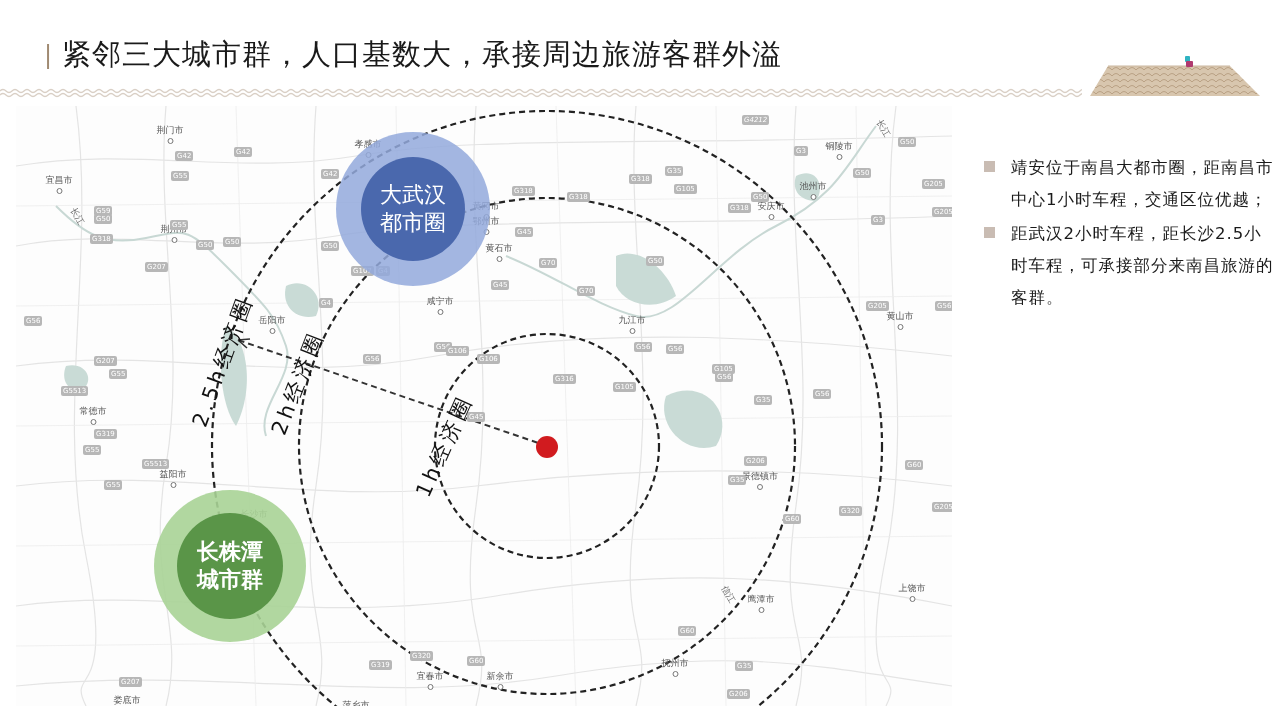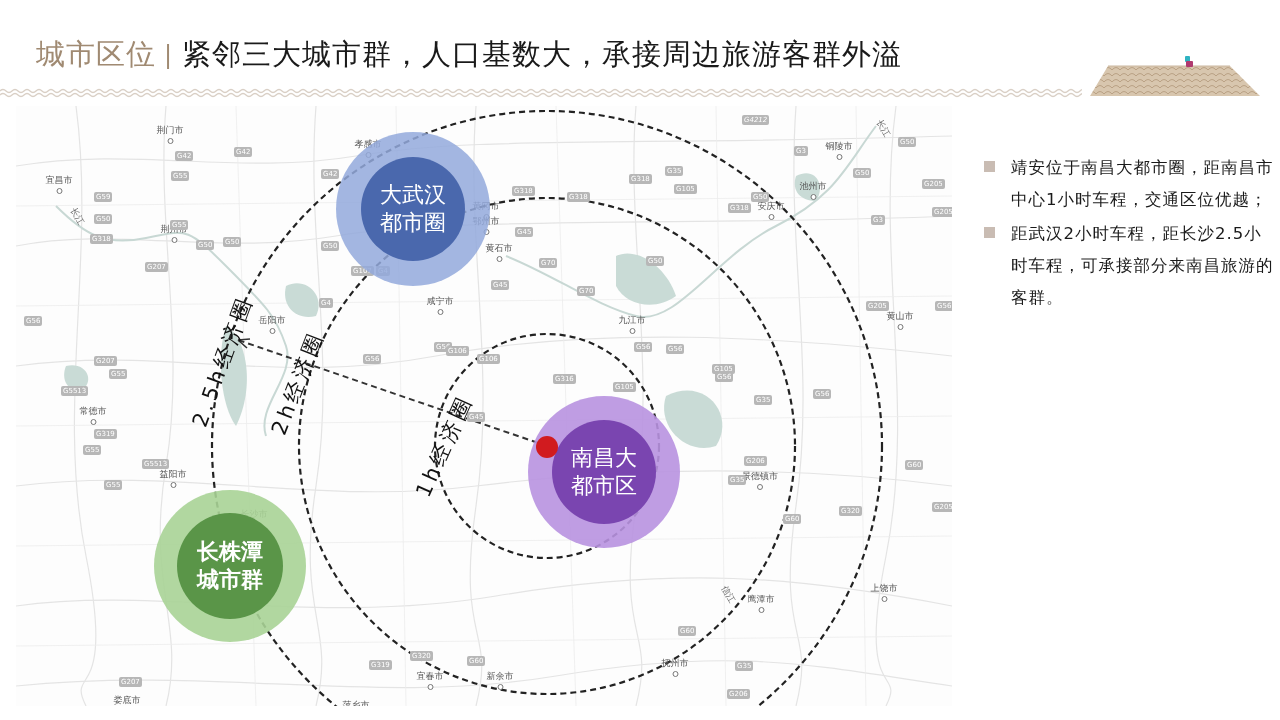--- a/index.html
+++ b/index.html
@@ -33,21 +33,20 @@
   .bullet { display: flex; align-items: flex-start; margin-bottom: 2px; }
   .bullet-mark { width: 11px; height: 11px; background: #c9bcb3; margin: 9px 16px 0 0; flex-shrink: 0; }
   .bullet-text { font-size: 16.5px; line-height: 32px; color: #1a1a1a; letter-spacing: 1px; }
 </style>
 </head>
 <body>
 
 <div class="page">
 
   <div class="title-bar">
-    <span class="title-prefix">城市区位</span>
     <span class="title-sep">|</span>
     <span class="title-main">紧邻三大城市群，人口基数大，承接周边旅游客群外溢</span>
   </div>
 
   <svg class="wave-line" viewBox="0 0 1082 14" preserveAspectRatio="none">
     <path id="wv" d="M0 5 Q 3 2 6 5 T 12 5 Q 15 2 18 5 T 24 5 Q 27 2 30 5 T 36 5 Q 39 2 42 5 T 48 5 Q 51 2 54 5 T 60 5 Q 63 2 66 5 T 72 5 Q 75 2 78 5 T 84 5 Q 87 2 90 5 T 96 5 Q 99 2 102 5 T 108 5 Q 111 2 114 5 T 120 5 Q 123 2 126 5 T 132 5 Q 135 2 138 5 T 144 5 Q 147 2 150 5 T 156 5 Q 159 2 162 5 T 168 5 Q 171 2 174 5 T 180 5 Q 183 2 186 5 T 192 5 Q 195 2 198 5 T 204 5 Q 207 2 210 5 T 216 5 Q 219 2 222 5 T 228 5 Q 231 2 234 5 T 240 5 Q 243 2 246 5 T 252 5 Q 255 2 258 5 T 264 5 Q 267 2 270 5 T 276 5 Q 279 2 282 5 T 288 5 Q 291 2 294 5 T 300 5 Q 303 2 306 5 T 312 5 Q 315 2 318 5 T 324 5 Q 327 2 330 5 T 336 5 Q 339 2 342 5 T 348 5 Q 351 2 354 5 T 360 5 Q 363 2 366 5 T 372 5 Q 375 2 378 5 T 384 5 Q 387 2 390 5 T 396 5 Q 399 2 402 5 T 408 5 Q 411 2 414 5 T 420 5 Q 423 2 426 5 T 432 5 Q 435 2 438 5 T 444 5 Q 447 2 450 5 T 456 5 Q 459 2 462 5 T 468 5 Q 471 2 474 5 T 480 5 Q 483 2 486 5 T 492 5 Q 495 2 498 5 T 504 5 Q 507 2 510 5 T 516 5 Q 519 2 522 5 T 528 5 Q 531 2 534 5 T 540 5 Q 543 2 546 5 T 552 5 Q 555 2 558 5 T 564 5 Q 567 2 570 5 T 576 5 Q 579 2 582 5 T 588 5 Q 591 2 594 5 T 600 5 Q 603 2 606 5 T 612 5 Q 615 2 618 5 T 624 5 Q 627 2 630 5 T 636 5 Q 639 2 642 5 T 648 5 Q 651 2 654 5 T 660 5 Q 663 2 666 5 T 672 5 Q 675 2 678 5 T 684 5 Q 687 2 690 5 T 696 5 Q 699 2 702 5 T 708 5 Q 711 2 714 5 T 720 5 Q 723 2 726 5 T 732 5 Q 735 2 738 5 T 744 5 Q 747 2 750 5 T 756 5 Q 759 2 762 5 T 768 5 Q 771 2 774 5 T 780 5 Q 783 2 786 5 T 792 5 Q 795 2 798 5 T 804 5 Q 807 2 810 5 T 816 5 Q 819 2 822 5 T 828 5 Q 831 2 834 5 T 840 5 Q 843 2 846 5 T 852 5 Q 855 2 858 5 T 864 5 Q 867 2 870 5 T 876 5 Q 879 2 882 5 T 888 5 Q 891 2 894 5 T 900 5 Q 903 2 906 5 T 912 5 Q 915 2 918 5 T 924 5 Q 927 2 930 5 T 936 5 Q 939 2 942 5 T 948 5 Q 951 2 954 5 T 960 5 Q 963 2 966 5 T 972 5 Q 975 2 978 5 T 984 5 Q 987 2 990 5 T 996 5 Q 999 2 1002 5 T 1008 5 Q 1011 2 1014 5 T 1020 5 Q 1023 2 1026 5 T 1032 5 Q 1035 2 1038 5 T 1044 5 Q 1047 2 1050 5 T 1056 5 Q 1059 2 1062 5 T 1068 5 Q 1071 2 1074 5 T 1080 5 Q 1083 2 1086 5 T 1092 5" fill="none" stroke="#d9cfc5" stroke-width="1.3"></path>
     <path id="wv2" d="M0 9 Q 3 6 6 9 T 12 9 Q 15 6 18 9 T 24 9 Q 27 6 30 9 T 36 9 Q 39 6 42 9 T 48 9 Q 51 6 54 9 T 60 9 Q 63 6 66 9 T 72 9 Q 75 6 78 9 T 84 9 Q 87 6 90 9 T 96 9 Q 99 6 102 9 T 108 9 Q 111 6 114 9 T 120 9 Q 123 6 126 9 T 132 9 Q 135 6 138 9 T 144 9 Q 147 6 150 9 T 156 9 Q 159 6 162 9 T 168 9 Q 171 6 174 9 T 180 9 Q 183 6 186 9 T 192 9 Q 195 6 198 9 T 204 9 Q 207 6 210 9 T 216 9 Q 219 6 222 9 T 228 9 Q 231 6 234 9 T 240 9 Q 243 6 246 9 T 252 9 Q 255 6 258 9 T 264 9 Q 267 6 270 9 T 276 9 Q 279 6 282 9 T 288 9 Q 291 6 294 9 T 300 9 Q 303 6 306 9 T 312 9 Q 315 6 318 9 T 324 9 Q 327 6 330 9 T 336 9 Q 339 6 342 9 T 348 9 Q 351 6 354 9 T 360 9 Q 363 6 366 9 T 372 9 Q 375 6 378 9 T 384 9 Q 387 6 390 9 T 396 9 Q 399 6 402 9 T 408 9 Q 411 6 414 9 T 420 9 Q 423 6 426 9 T 432 9 Q 435 6 438 9 T 444 9 Q 447 6 450 9 T 456 9 Q 459 6 462 9 T 468 9 Q 471 6 474 9 T 480 9 Q 483 6 486 9 T 492 9 Q 495 6 498 9 T 504 9 Q 507 6 510 9 T 516 9 Q 519 6 522 9 T 528 9 Q 531 6 534 9 T 540 9 Q 543 6 546 9 T 552 9 Q 555 6 558 9 T 564 9 Q 567 6 570 9 T 576 9 Q 579 6 582 9 T 588 9 Q 591 6 594 9 T 600 9 Q 603 6 606 9 T 612 9 Q 615 6 618 9 T 624 9 Q 627 6 630 9 T 636 9 Q 639 6 642 9 T 648 9 Q 651 6 654 9 T 660 9 Q 663 6 666 9 T 672 9 Q 675 6 678 9 T 684 9 Q 687 6 690 9 T 696 9 Q 699 6 702 9 T 708 9 Q 711 6 714 9 T 720 9 Q 723 6 726 9 T 732 9 Q 735 6 738 9 T 744 9 Q 747 6 750 9 T 756 9 Q 759 6 762 9 T 768 9 Q 771 6 774 9 T 780 9 Q 783 6 786 9 T 792 9 Q 795 6 798 9 T 804 9 Q 807 6 810 9 T 816 9 Q 819 6 822 9 T 828 9 Q 831 6 834 9 T 840 9 Q 843 6 846 9 T 852 9 Q 855 6 858 9 T 864 9 Q 867 6 870 9 T 876 9 Q 879 6 882 9 T 888 9 Q 891 6 894 9 T 900 9 Q 903 6 906 9 T 912 9 Q 915 6 918 9 T 924 9 Q 927 6 930 9 T 936 9 Q 939 6 942 9 T 948 9 Q 951 6 954 9 T 960 9 Q 963 6 966 9 T 972 9 Q 975 6 978 9 T 984 9 Q 987 6 990 9 T 996 9 Q 999 6 1002 9 T 1008 9 Q 1011 6 1014 9 T 1020 9 Q 1023 6 1026 9 T 1032 9 Q 1035 6 1038 9 T 1044 9 Q 1047 6 1050 9 T 1056 9 Q 1059 6 1062 9 T 1068 9 Q 1071 6 1074 9 T 1080 9 Q 1083 6 1086 9 T 1092 9" fill="none" stroke="#d9cfc5" stroke-width="1.3"></path>
   </svg>
 
   <svg class="roof-deco" viewBox="0 0 180 52">
@@ -132,28 +131,28 @@
         <div class="city" style="left: 256px; top: 228px;">岳阳市</div>
         <div class="city" style="left: 77px; top: 319px;">常德市</div>
         <div class="city" style="left: 157px; top: 382px;">益阳市</div>
         <div class="city" style="left: 238px; top: 422px;">长沙市</div>
         <div class="city" style="left: 111px; top: 608px;">娄底市</div>
         <div class="city" style="left: 414px; top: 584px;">宜春市</div>
         <div class="city" style="left: 484px; top: 584px;">新余市</div>
         <div class="city" style="left: 340px; top: 613px;">萍乡市</div>
         <div class="city" style="left: 659px; top: 571px;">抚州市</div>
         <div class="city" style="left: 745px; top: 507px;">鹰潭市</div>
-        <div class="city" style="left: 868px; top: 496px; text-align: center;">上饶市</div>
+        <div class="city" style="left: 896px; top: 496px; text-align: center;">上饶市</div>
       </div>
     <div id="roads-layer">
         <div class="road" style="left: 159px; top: 45px;">G42</div>
         <div class="road" style="left: 218px; top: 41px;">G42</div>
         <div class="road" style="left: 305px; top: 63px;">G42</div>
         <div class="road" style="left: 155px; top: 65px;">G55</div>
-        <div class="road" style="left: 78px; top: 86px;">G59</div>
+        <div class="road" style="left: 78px; top: 100px;">G59</div>
         <div class="road" style="left: 78px; top: 108px;">G50</div>
         <div class="road" style="left: 74px; top: 128px;">G318</div>
         <div class="road" style="left: 154px; top: 114px;">G55</div>
         <div class="road" style="left: 180px; top: 134px;">G50</div>
         <div class="road" style="left: 207px; top: 131px;">G50</div>
         <div class="road" style="left: 305px; top: 135px;">G50</div>
         <div class="road" style="left: 129px; top: 156px;">G207</div>
         <div class="road" style="left: 726px; top: 9px; font-style: italic;">G4212</div>
         <div class="road" style="left: 778px; top: 40px;">G3</div>
         <div class="road" style="left: 882px; top: 31px;">G50</div>
@@ -219,26 +218,20 @@
         <div class="river" style="left: 703px; top: 482px; transform: rotate(60deg);">信江</div>
       </div>
 
     <div class="cluster" style="left:320px; top:26px; width:154px; height:154px; background:rgba(147,169,220,0.85);">
       <div class="cluster-inner" style="width:104px; height:104px; background:#4a68ad;">
         <span>大武汉</span>
         <span>都市圈</span>
       </div>
     </div>
 
-    <div class="cluster" style="left:512px; top:290px; width:152px; height:152px; background:rgba(184,146,224,0.9);">
-      <div class="cluster-inner" style="width:104px; height:104px; background:#7a45b0;">
-        <span>南昌大</span>
-        <span>都市区</span>
-      </div>
-    </div>
 
     <div class="cluster" style="left:138px; top:384px; width:152px; height:152px; background:rgba(169,211,150,0.9);">
       <div class="cluster-inner" style="width:106px; height:106px; background:#5a9548;font-weight:bold;">
         <span>长株潭</span>
         <span>城市群</span>
       </div>
     </div>
 
     <div class="origin-dot" style="left:520px; top:330px;"></div>
 

